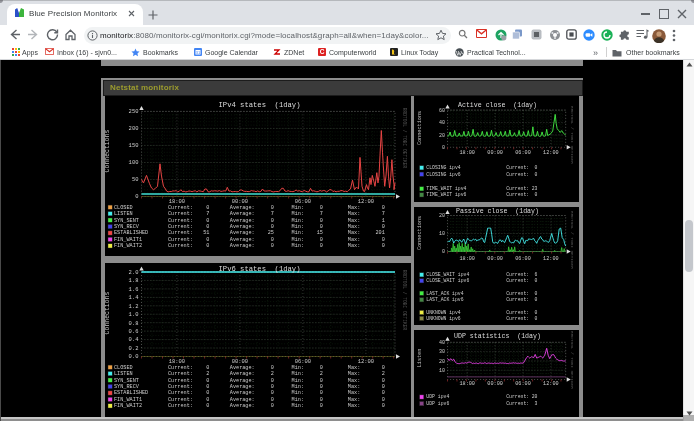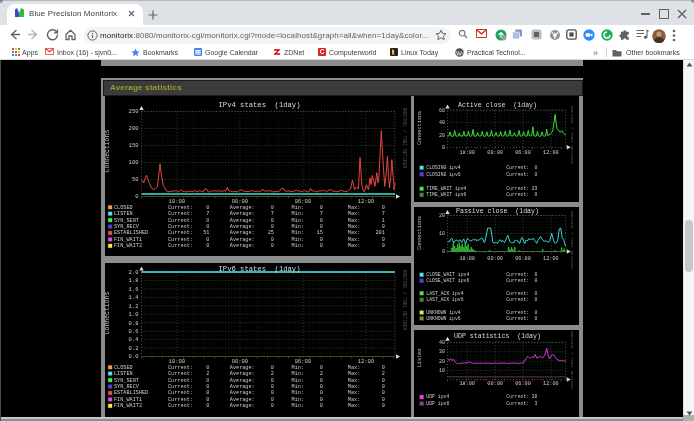--- a/index.html
+++ b/index.html
@@ -225,21 +225,21 @@
 <div class="a" style="left:612px;top:48.5px">
     <svg width="10" height="8" viewBox="0 0 10 8">
       <path d="M0.5 1 H4 L5 2.2 H9.5 V7.5 H0.5 Z" fill="#5f6368"></path>
     </svg>
   </div>
 <div class="a" style="left:626px;top:48.5px;font-size:7px;color:#3c4043;white-space:nowrap">Other bookmarks</div>
 <div class="a" style="left:0;top:60px;width:694px;height:361px;background:#000"></div>
 <div class="a" style="left:101px;top:60px;width:482px;height:6px;background:#8c8c8c"></div>
 <div class="a" style="left:101px;top:78px;width:482px;height:18px;background:#8c8c8c"></div>
 <div class="a" style="left:103px;top:80px;width:478px;height:14px;background:#3b3b3b;border:1px solid #1c1c1c"></div>
-<div class="a" style="left:110px;top:82.5px;font-size:8px;font-weight:bold;color:#9c9c2e;letter-spacing:0.2px">Average statistics</div>
+<div class="a" style="left:110px;top:82.5px;font-size:8px;font-weight:bold;color:#9c9c2e;letter-spacing:0.2px">Netstat monitorix</div>
 <div class="a" style="left:101px;top:96px;width:3.5px;height:325px;background:#8c8c8c"></div>
 <div class="a" style="left:410.8px;top:96px;width:3.5px;height:325px;background:#8c8c8c"></div>
 <div class="a" style="left:579px;top:96px;width:4px;height:325px;background:#8c8c8c"></div>
 <div class="a" style="left:104.5px;top:255.5px;width:306.3px;height:7.5px;background:#8c8c8c"></div>
 <div class="a" style="left:414.3px;top:202.4px;width:164.7px;height:4.6px;background:#8c8c8c"></div>
 <div class="a" style="left:414.3px;top:324.7px;width:164.7px;height:5.3px;background:#8c8c8c"></div>
 <div class="a" style="left:0;top:417px;width:683px;height:1.5px;background:#c6c6c6"></div>
 <div class="a" style="left:0;top:418.5px;width:683px;height:2.5px;background:#8e8e8e"></div>
 <div class="a" style="left:0;top:60px;width:1px;height:361px;background:#4a4a4a"></div>
 <div class="a" style="left:683px;top:60px;width:11px;height:361px;background:#f6f6f6;border-left:1px solid #e2e2e2"></div>

